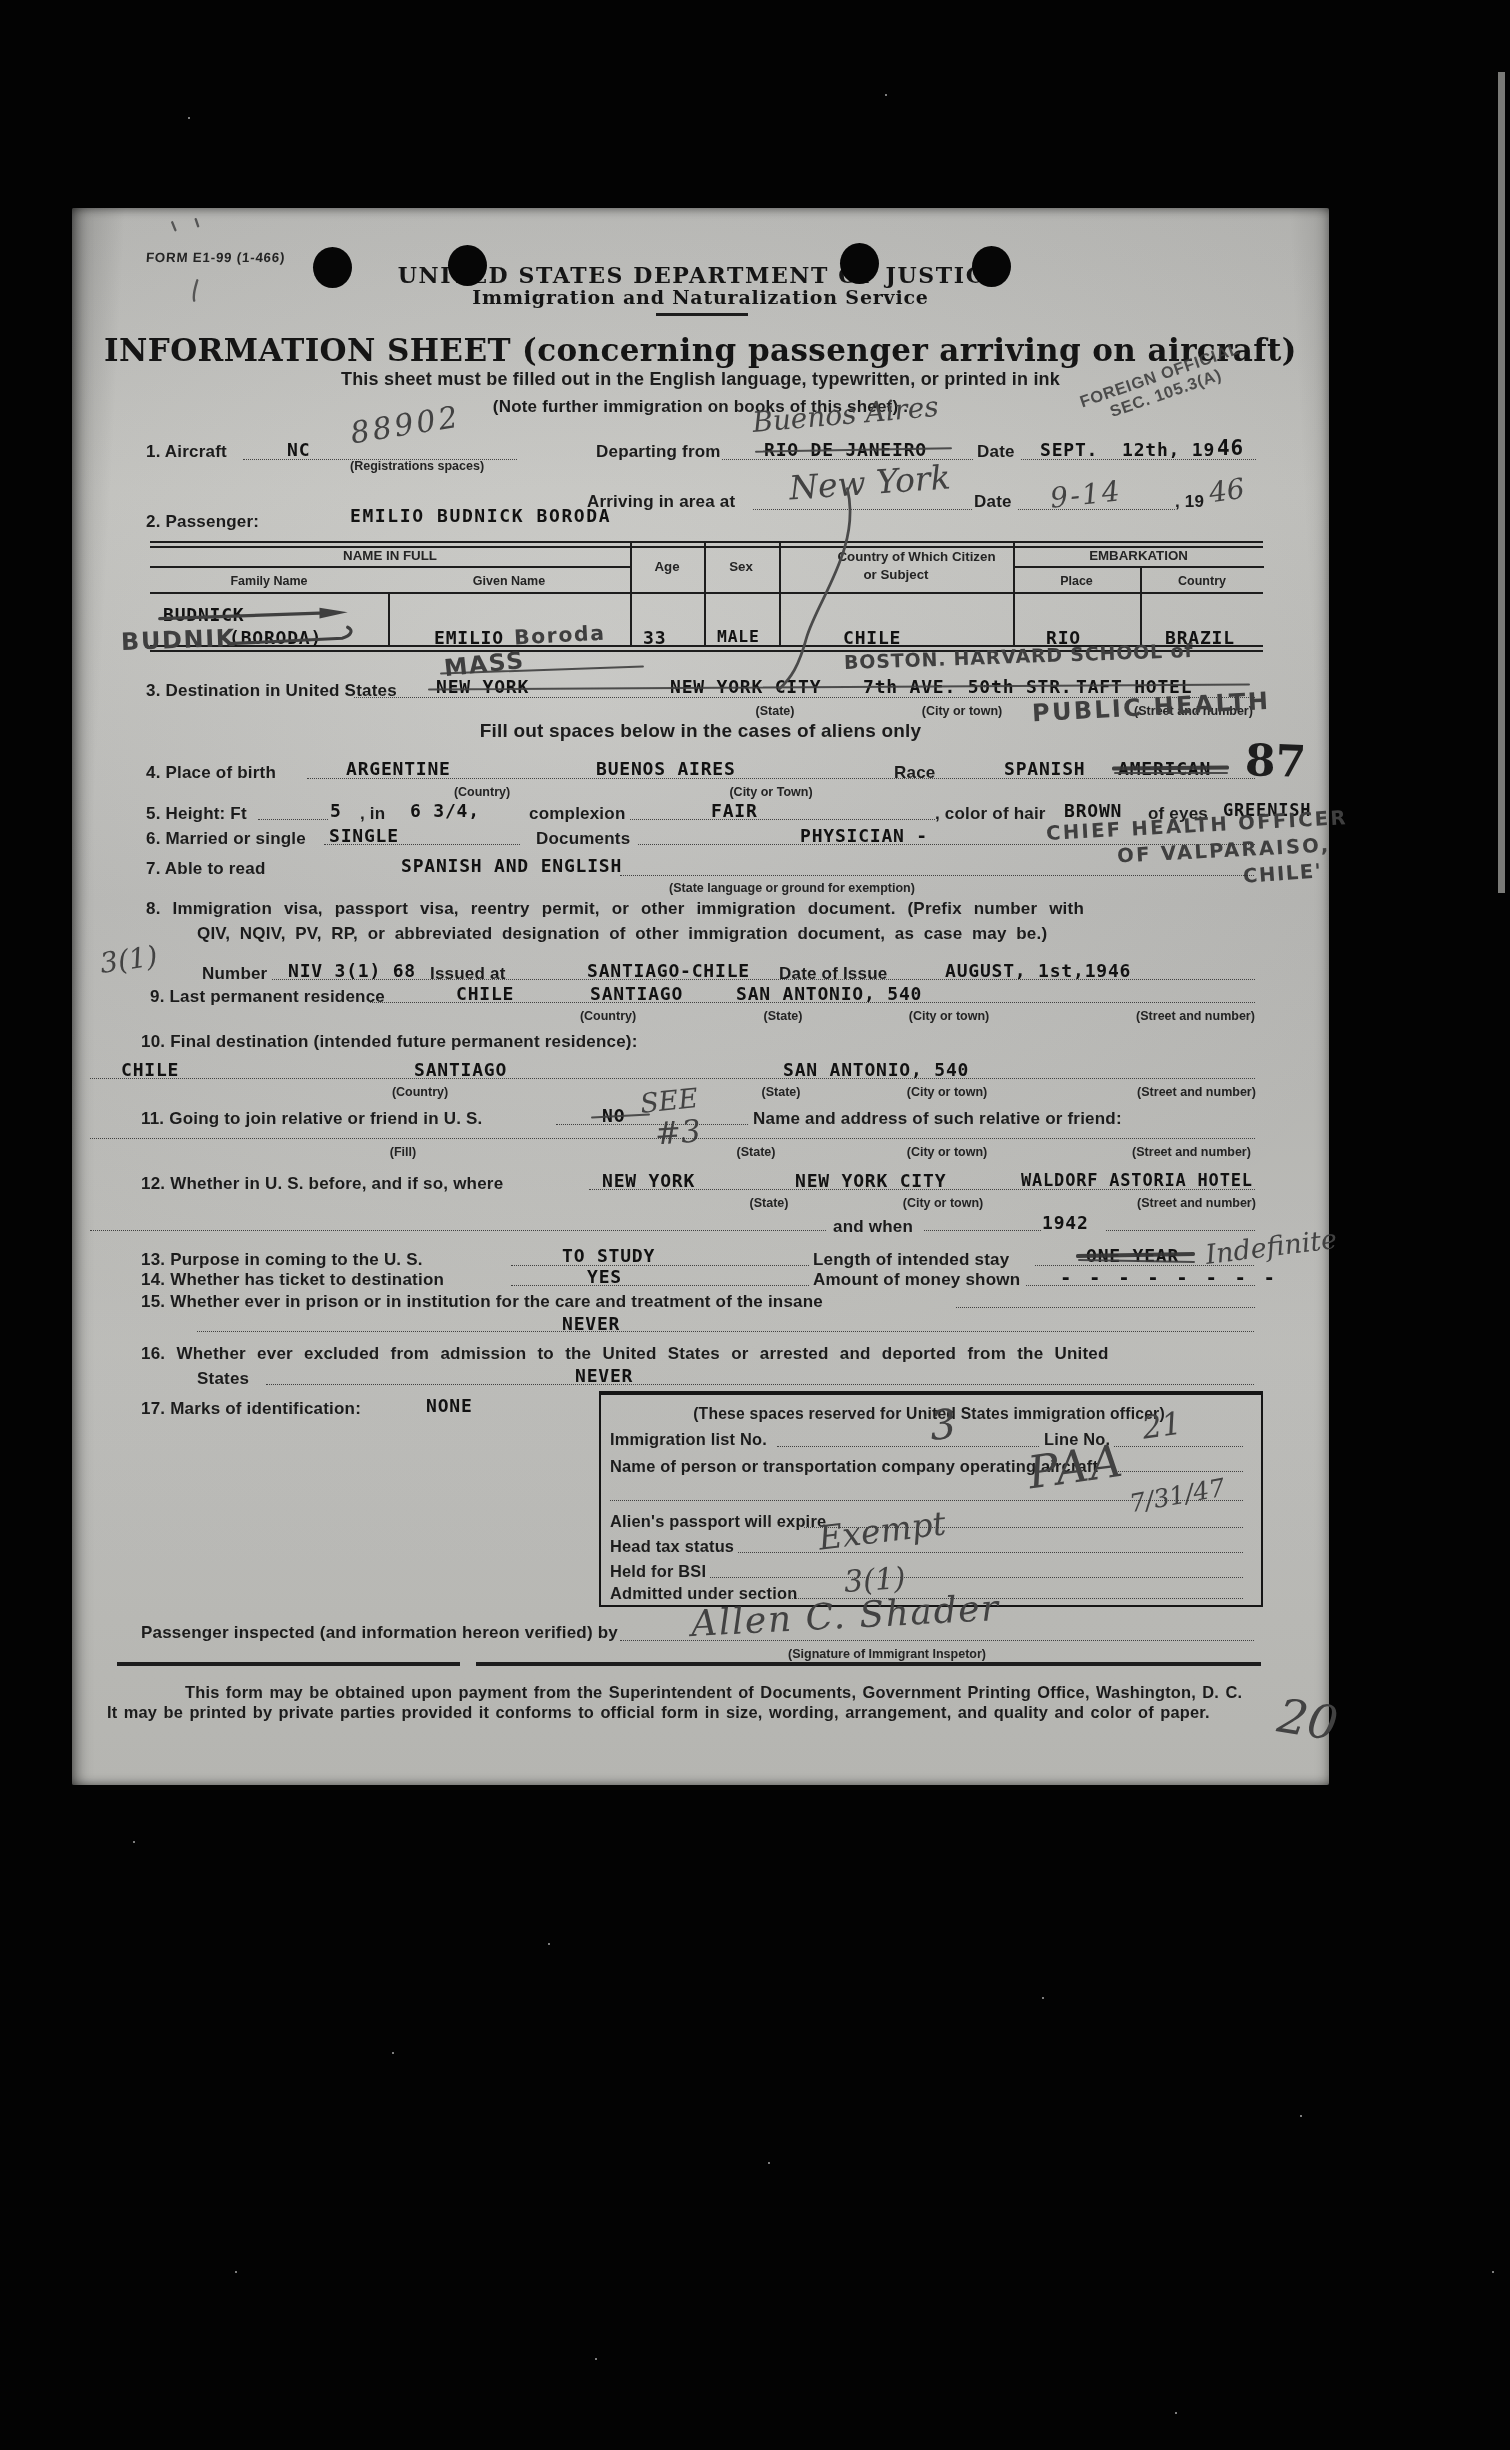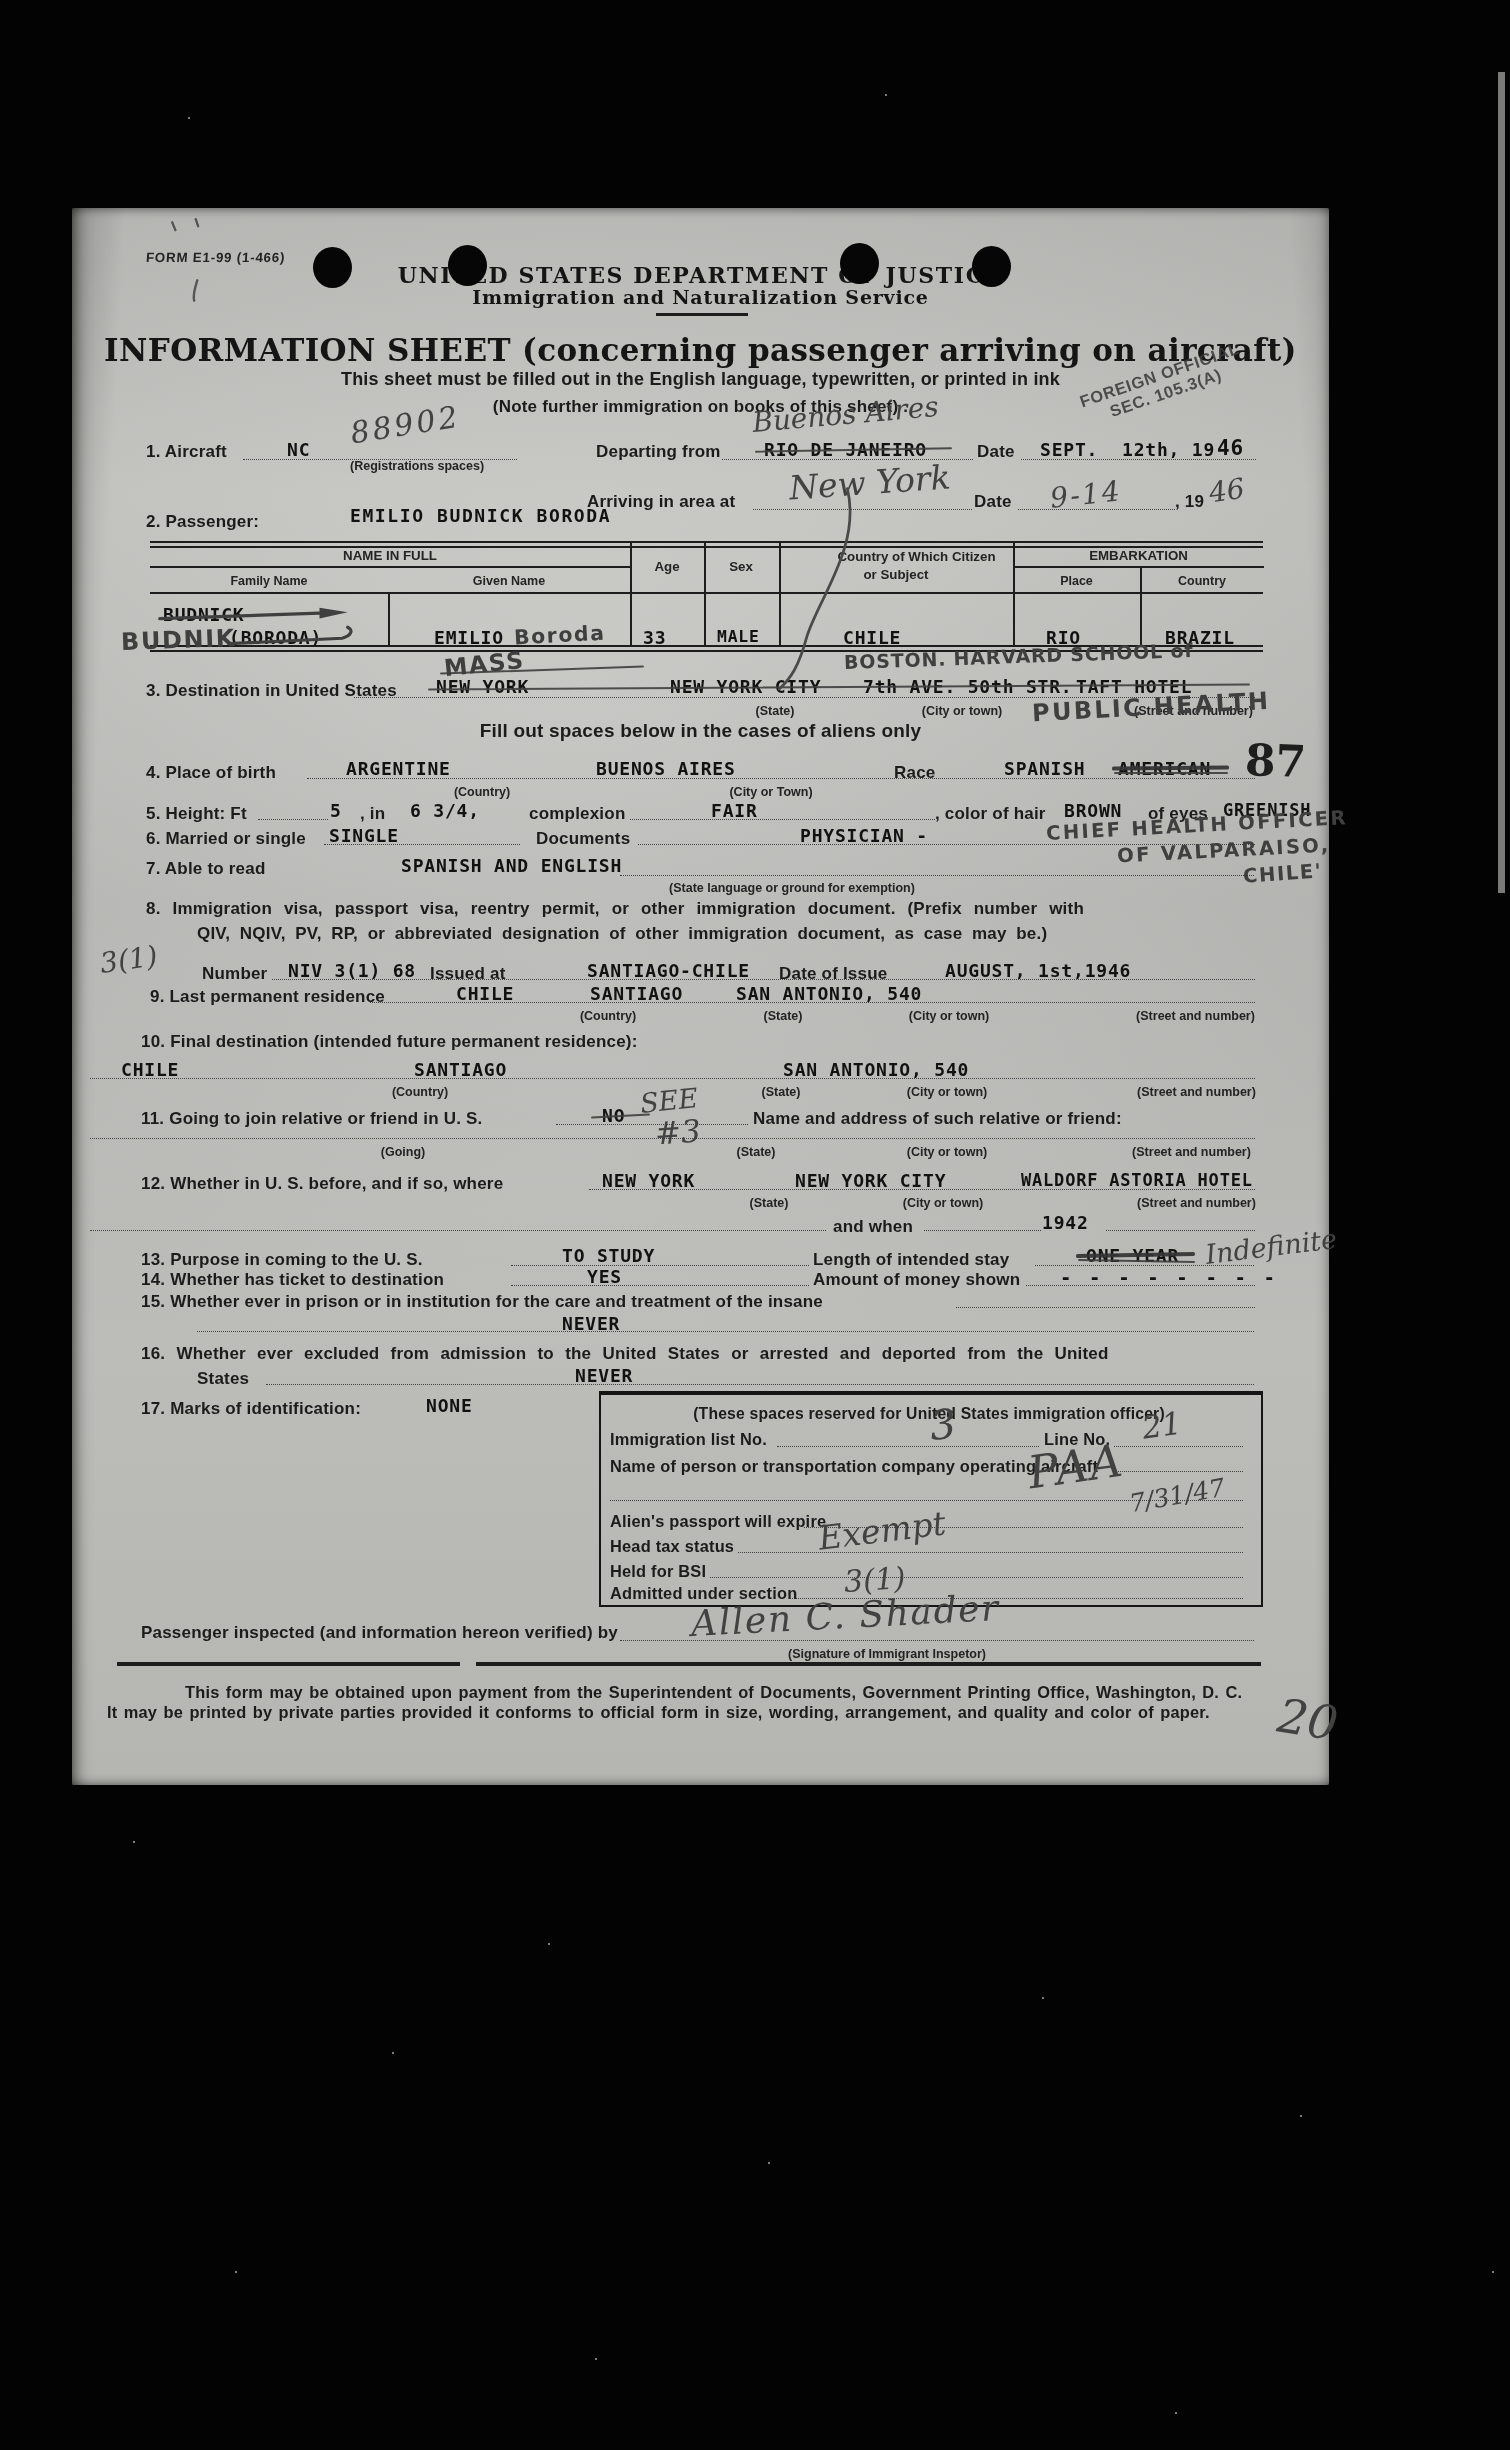--- a/index.html
+++ b/index.html
@@ -227,21 +227,21 @@
     <div class="psm" style="left:1058px;top:878px;width:133px;text-align:center">(Street and number)</div>
 
     <div class="p" style="left:69px;top:902px">11. Going to join relative or friend in U. S.</div>
     <div class="dl" style="left:484px;top:916px;width:192px"></div>
     <div class="t" style="left:530px;top:899px">NO</div>
     <div class="strike" style="left:519px;top:907px;width:59px;transform:rotate(-3deg)"></div>
     <div class="h" style="left:568px;top:879px;font-size:27px;transform:rotate(-6deg)">SEE</div>
     <div class="h" style="left:583px;top:909px;font-size:31px;transform:rotate(-4deg)">#3</div>
     <div class="p" style="left:681px;top:902px">Name and address of such relative or friend:</div>
     <div class="dl" style="left:18px;top:930px;width:1165px"></div>
-    <div class="psm" style="left:284px;top:938px;width:94px;text-align:center">(Going)</div>
+    <div class="psm" style="left:284px;top:938px;width:94px;text-align:center">(Fill)</div>
     <div class="psm" style="left:637px;top:938px;width:94px;text-align:center">(State)</div>
     <div class="psm" style="left:820px;top:938px;width:110px;text-align:center">(City or town)</div>
     <div class="psm" style="left:1053px;top:938px;width:133px;text-align:center">(Street and number)</div>
 
     <div class="p" style="left:69px;top:967px">12. Whether in U. S. before, and if so, where</div>
     <div class="dl" style="left:517px;top:981px;width:666px"></div>
     <div class="t" style="left:530px;top:964px">NEW YORK</div>
     <div class="t" style="left:723px;top:964px">NEW YORK CITY</div>
     <div class="t" style="left:949px;top:964px;font-size:17px">WALDORF ASTORIA HOTEL</div>
     <div class="psm" style="left:650px;top:989px;width:94px;text-align:center">(State)</div>

